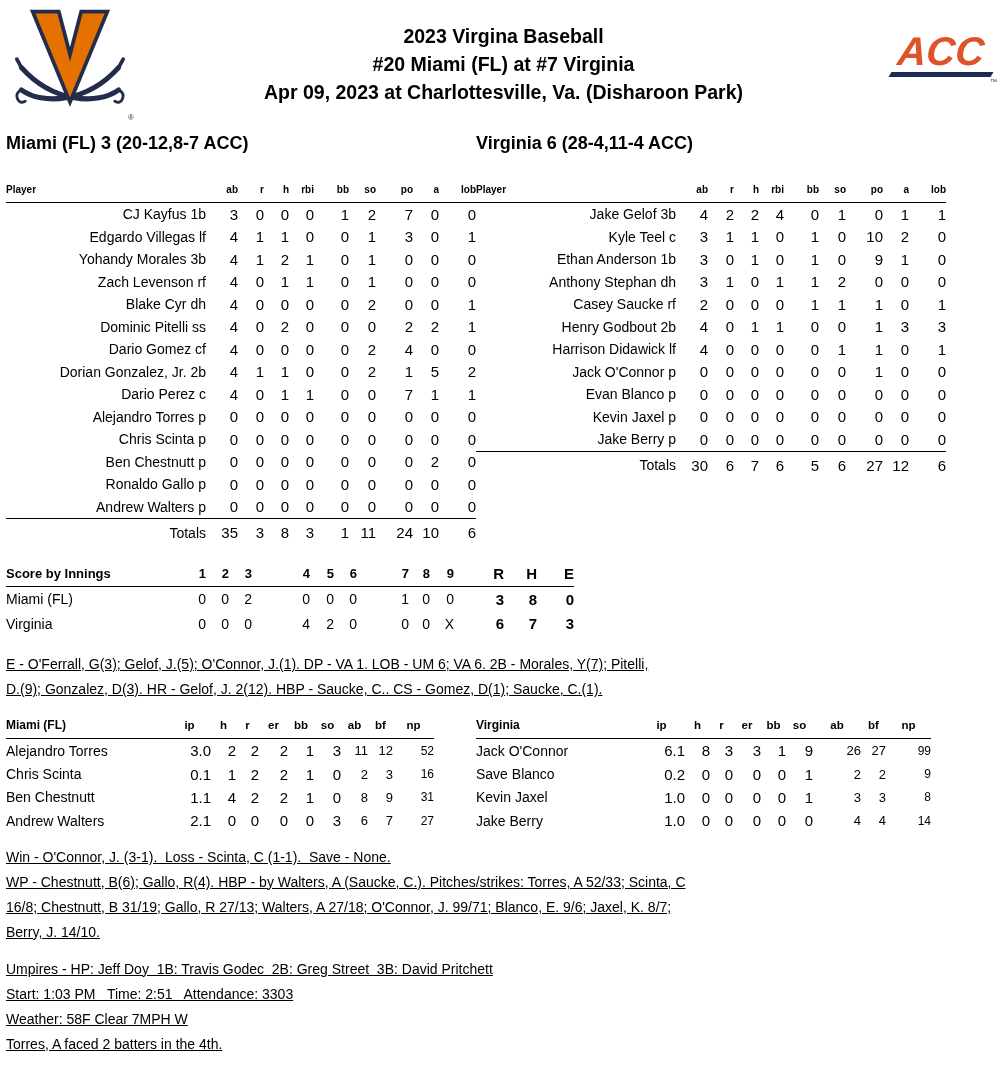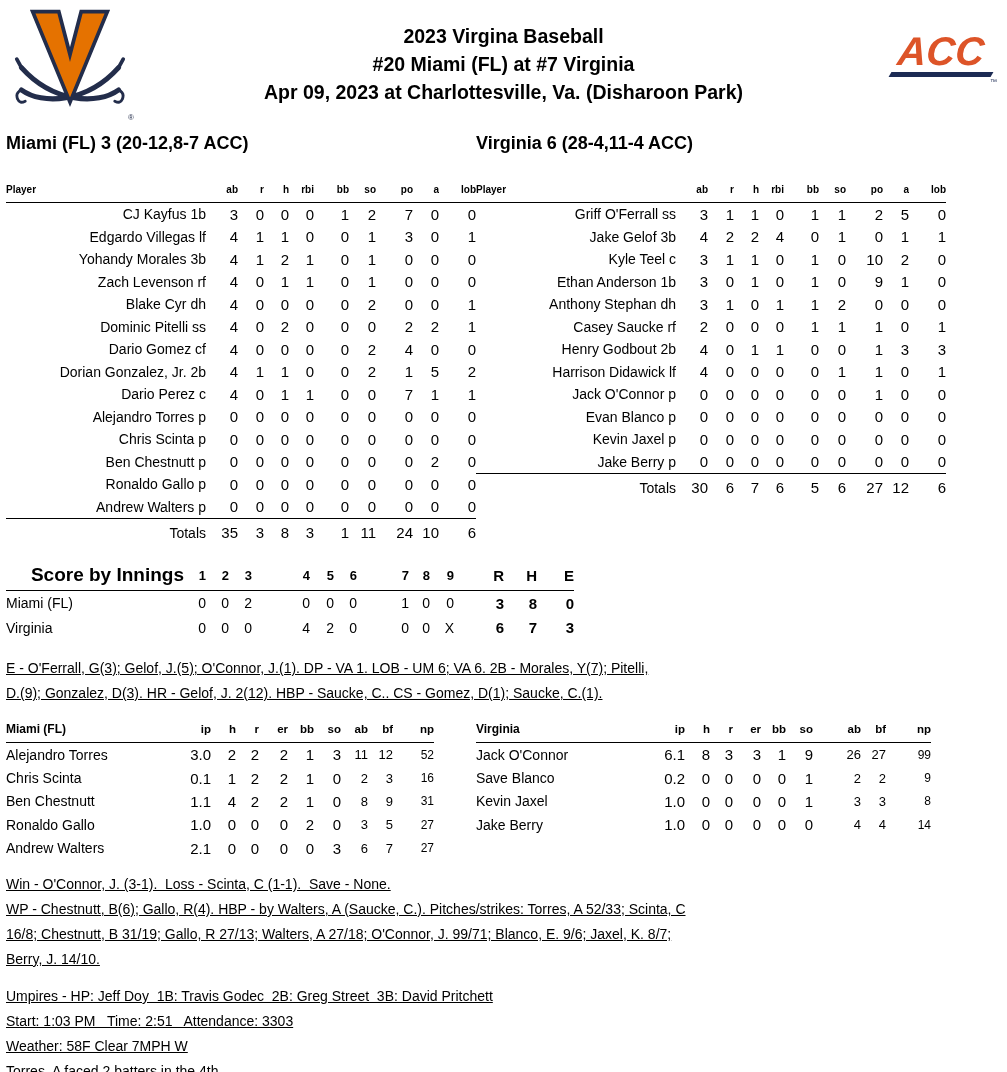--- a/index.html
+++ b/index.html
@@ -29,27 +29,27 @@
   th{font-weight:bold;}
   .batting{width:470px;margin-top:26px;}
   .batting th{font-size:10px;text-align:right;border-bottom:1.6px solid #000;padding-bottom:4px;height:18px;}
   .batting th.pl{text-align:left;}
   .batting td{font-size:15px;text-align:right;height:22.5px;}
   .batting td.pl{font-size:14px;text-align:right;}
   .batting td.ind{padding-left:10px;}
   .batting tfoot td{border-top:1.6px solid #000;height:27px;}
   .innings{width:568px;margin-top:18px;}
   .innings th{font-size:13px;text-align:right;border-bottom:1.6px solid #000;padding-bottom:4px;height:18px;}
-  .innings th.pl{font-size:19px;text-align:right;}
+  .innings th.pl{font-size:13px;text-align:left;}
   .innings th.rhe{font-size:15px;}
   .innings td{font-size:14px;text-align:right;height:24.5px;}
   .innings td.pl{text-align:left;}
   .innings td.rhe{font-size:15px;font-weight:bold;}
   .pitching-section{margin-top:14px;}
-  .pitching th{font-size:11.5px;text-align:right;border-bottom:1.6px solid #000;padding-bottom:4px;height:18px;}
+  .pitching th{font-size:11.5px;border-bottom:1.6px solid #000;padding-bottom:4px;height:18px;}
   .pitching th.pl{font-size:12px;text-align:left;}
   .pitching td{font-size:15px;text-align:right;height:23.4px;}
   .pitching td.pl{font-size:14px;text-align:left;}
   .pitching td.ab,.pitching td.bf{font-size:13px;}
   .pitching td.np{font-size:12px;}
   .pitching.t0{width:428px;}
   .pitching.t1{width:455px;}
   
   .notes{font-size:14px;line-height:25px;margin:0;white-space:pre-wrap;text-decoration:underline;}
   .game-notes{margin-top:16px;}
@@ -327,32 +327,20 @@
                 <th>h</th>
                 <th>rbi</th>
                 <th>bb</th>
                 <th>so</th>
                 <th>po</th>
                 <th>a</th>
                 <th>lob</th>
               </tr>
             </thead>
             <tbody>
-              <tr>
-                <td class="pl">Griff O'Ferrall ss</td>
-                <td>3</td>
-                <td>1</td>
-                <td>1</td>
-                <td>0</td>
-                <td>1</td>
-                <td>1</td>
-                <td>2</td>
-                <td>5</td>
-                <td>0</td>
-              </tr>
               <tr>
                 <td class="pl">Jake Gelof 3b</td>
                 <td>4</td>
                 <td>2</td>
                 <td>2</td>
                 <td>4</td>
                 <td>0</td>
                 <td>1</td>
                 <td>0</td>
                 <td>1</td>
@@ -627,32 +615,20 @@
                 <td class="h">4</td>
                 <td class="r">2</td>
                 <td class="er">2</td>
                 <td class="bb">1</td>
                 <td class="so">0</td>
                 <td class="ab">8</td>
                 <td class="bf">9</td>
                 <td class="np">31</td>
               </tr>
               <tr>
-                <td class="pl">Ronaldo Gallo</td>
-                <td class="ip">1.0</td>
-                <td class="h">0</td>
-                <td class="r">0</td>
-                <td class="er">0</td>
-                <td class="bb">2</td>
-                <td class="so">0</td>
-                <td class="ab">3</td>
-                <td class="bf">5</td>
-                <td class="np">27</td>
-              </tr>
-              <tr>
                 <td class="pl">Andrew Walters</td>
                 <td class="ip">2.1</td>
                 <td class="h">0</td>
                 <td class="r">0</td>
                 <td class="er">0</td>
                 <td class="bb">0</td>
                 <td class="so">3</td>
                 <td class="ab">6</td>
                 <td class="bf">7</td>
                 <td class="np">27</td>

